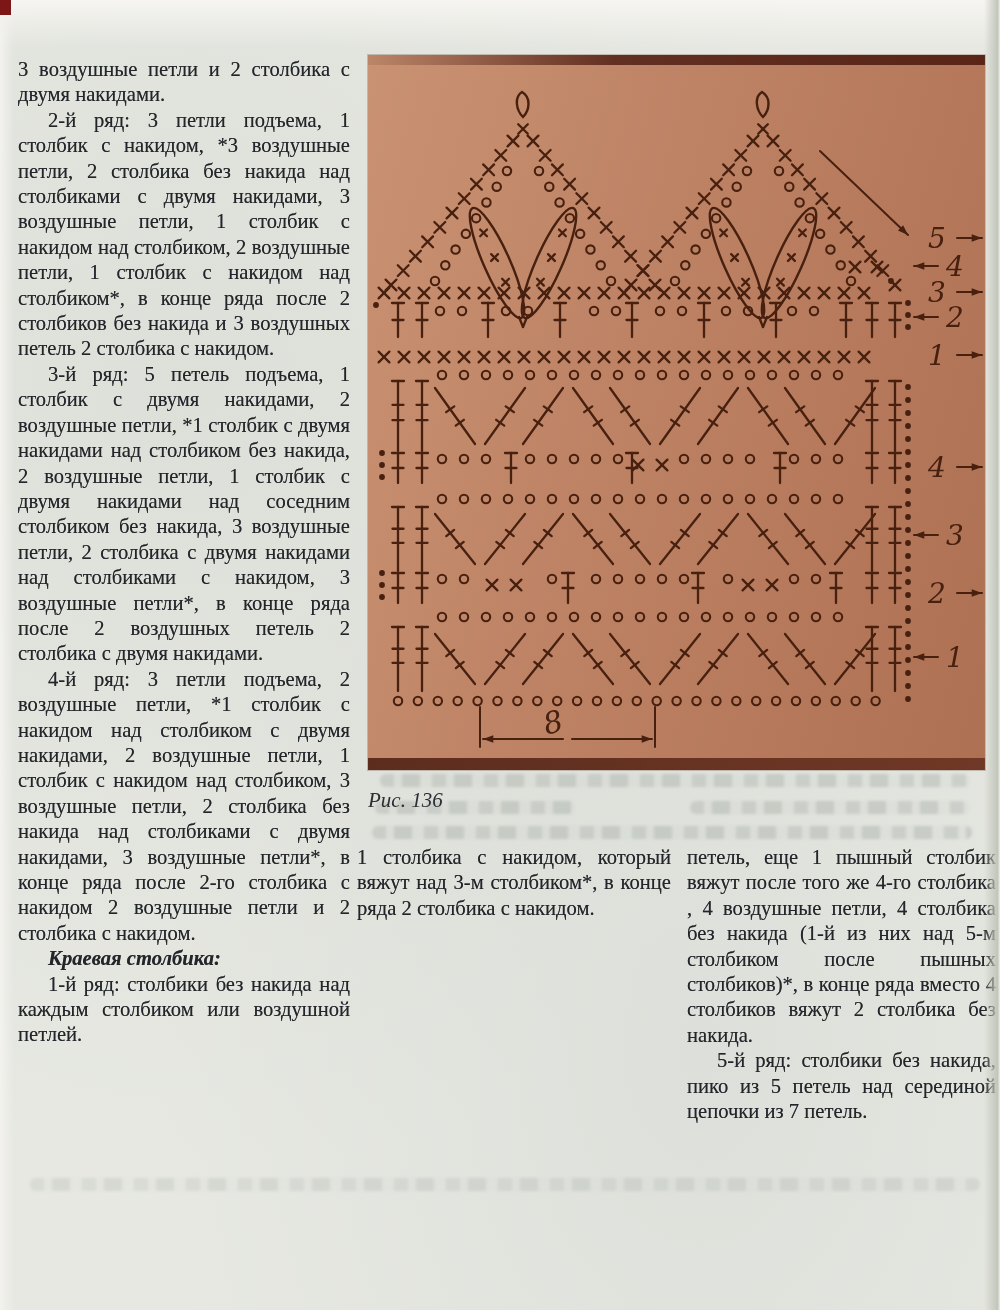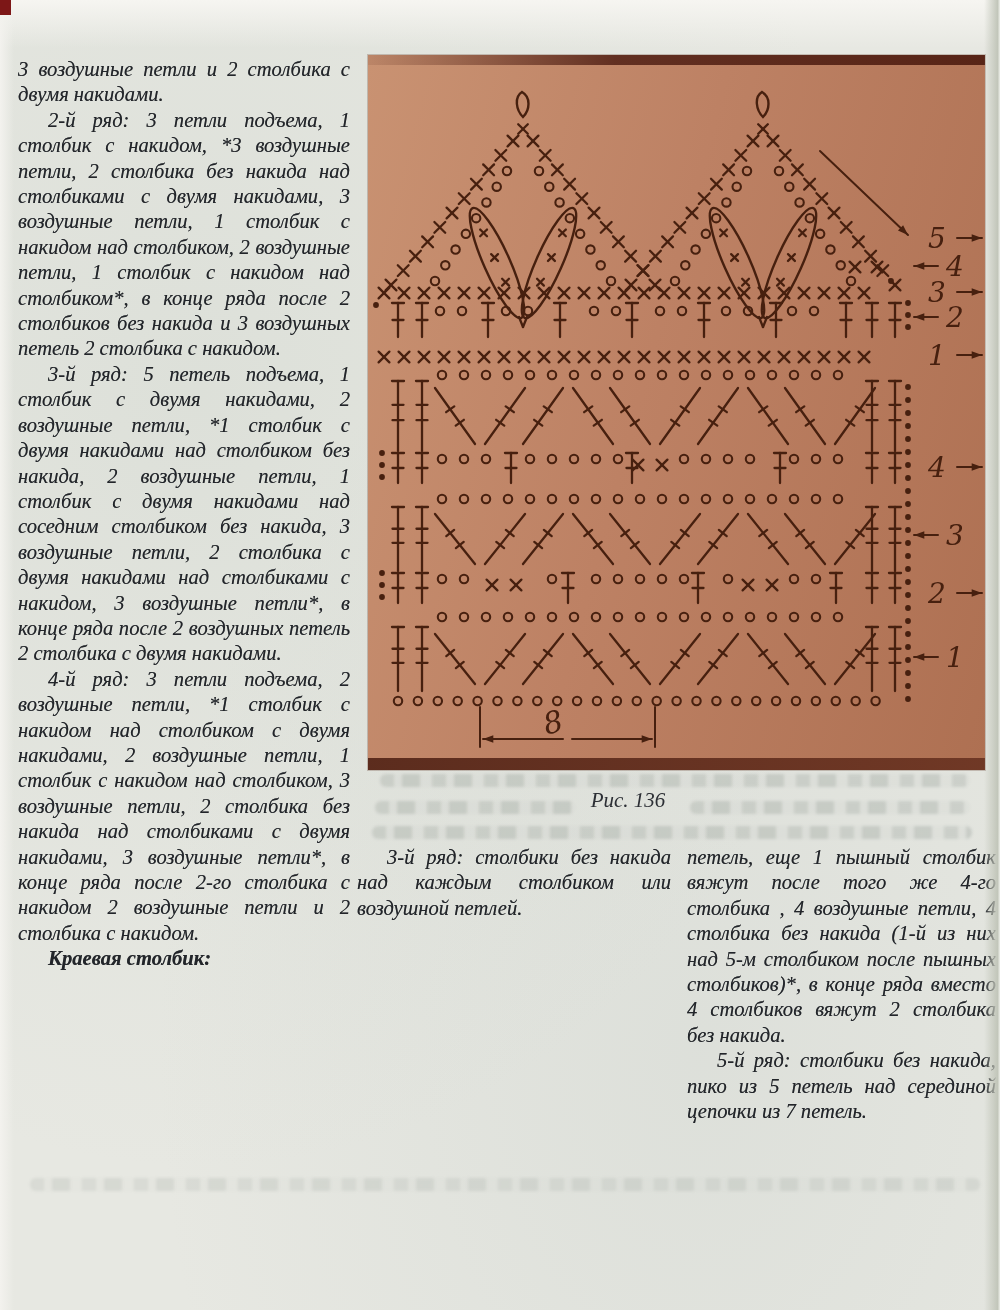--- a/index.html
+++ b/index.html
@@ -18,54 +18,55 @@
     background:linear-gradient(to right,#f3f2ee,rgba(243,242,238,0));}
   .right-strip{position:absolute;right:0;top:0;width:16px;height:1310px;
     background:linear-gradient(to right,rgba(185,190,178,0),#c2c6ba 85%,#eef0ea);}
   .corner-mark{position:absolute;left:0;top:0;width:11px;height:15px;background:#7d1717;}
 
   .col{position:absolute;text-align:justify;font-size:20.6px;line-height:25.4px;
     text-shadow:0 0 .5px rgba(30,32,36,.55);}
   .col-left{left:18px;top:57px;width:332px;}
   .col-mid{left:357px;top:845px;width:314px;}
   .col-right{left:687px;top:845px;width:309px;}
-  .col p{margin:0;font-style:italic;}
+  .col p{margin:0;}
   .col p.indent{text-indent:30px;}
   .col p.head-italic{font-style:italic;font-weight:bold;text-indent:30px;}
 
   .figure{position:absolute;left:368px;top:55px;width:617px;height:715px;
     --fig-bg:#bd8164;
     background:linear-gradient(105deg,#c99272 0%,var(--fig-bg) 45%,#ae7052 100%);
     box-shadow:0 0 0 1px rgba(90,50,35,.25);}
   .figure::before{content:"";position:absolute;left:0;top:0;width:100%;height:10px;
     background:linear-gradient(to right,rgba(74,26,16,.1),rgba(74,26,16,.8) 40%,rgba(78,28,16,.9));}
   .figure::after{content:"";position:absolute;left:0;bottom:0;width:100%;height:12px;
     background:linear-gradient(to right,rgba(74,28,16,.85),rgba(96,42,26,.8));}
   .figure svg{position:absolute;left:0;top:0;}
 
-  .caption{position:absolute;left:368px;top:788px;width:520px;text-align:center;
+  .caption{position:absolute;left:368px;top:788px;width:520px;
     font-style:italic;font-size:21px;color:#2c2f35;}
 
   .bleed{position:absolute;height:13px;border-radius:6px;opacity:.8;filter:blur(1.6px);
     background:repeating-linear-gradient(90deg,rgba(125,135,128,.28) 0 14px,rgba(125,135,128,.06) 14px 22px,rgba(125,135,128,.32) 22px 40px,rgba(125,135,128,.05) 40px 52px);}
 </style>
 </head>
 <body>
 
 <div class="page">
   <div class="top-band"></div>
   <div class="left-strip"></div>
   <div class="corner-mark"></div>
 
   <div class="col col-left">
     <p>3 воздушные петли и 2 столбика с двумя накидами.</p>
     <p class="indent">2-й ряд: 3 петли подъема, 1 столбик с накидом, *3 воздушные петли, 2 столбика без накида над столбиками с двумя накидами, 3 воздушные петли, 1 столбик с накидом над столбиком, 2 воздушные петли, 1 столбик с накидом над столбиком*, в конце ряда после 2 столбиков без накида и 3 воздушных петель 2 столбика с накидом.</p>
     <p class="indent">3-й ряд: 5 петель подъема, 1 столбик с двумя накидами, 2 воздушные петли, *1 столбик с двумя накидами над столбиком без накида, 2 воздушные петли, 1 столбик с двумя накидами над соседним столбиком без накида, 3 воздушные петли, 2 столбика с двумя накидами над столбиками с накидом, 3 воздушные петли*, в конце ряда после 2 воздушных петель 2 столбика с двумя накидами.</p>
     <p class="indent">4-й ряд: 3 петли подъема, 2 воздушные петли, *1 столбик с накидом над столбиком с двумя накидами, 2 воздушные петли, 1 столбик с накидом над столбиком, 3 воздушные петли, 2 столбика без накида над столбиками с двумя накидами, 3 воздушные петли*, в конце ряда после 2-го столбика с накидом 2 воздушные петли и 2 столбика с накидом.</p>
-    <p class="head-italic">Краевая столбик:</p>
+    <p class="head-italic">Краевая столбика:</p>
+    <p class="indent">1-й ряд: столбики без накида над каждым столбиком или воздушной петлей.</p>
   </div>
 
   <div class="figure" style="--fig-bg: #bd8164;">
     <svg id="fig" width="617" height="715" viewBox="0 0 617 715">
         <path d="M 155 62 c -7 -7 -9 -20 -1 -25 c 9 5 8 18 1 25 z" fill="none" stroke="#47200f" stroke-width="2.4"></path>
         <line x1="150.2" y1="69.2" x2="159.8" y2="78.8" stroke="#47200f" stroke-width="2.3" stroke-linecap="round"></line>
         <line x1="150.2" y1="78.8" x2="159.8" y2="69.2" stroke="#47200f" stroke-width="2.3" stroke-linecap="round"></line>
         <line x1="139.6" y1="80.6" x2="150.4" y2="91.4" stroke="#47200f" stroke-width="2.3" stroke-linecap="round"></line>
         <line x1="139.6" y1="91.4" x2="150.4" y2="80.6" stroke="#47200f" stroke-width="2.3" stroke-linecap="round"></line>
         <line x1="159.6" y1="80.6" x2="170.4" y2="91.4" stroke="#47200f" stroke-width="2.3" stroke-linecap="round"></line>
@@ -744,21 +745,21 @@
 
   <div class="bleed" style="left:380px;top:774px;width:590px;"></div>
   <div class="bleed" style="left:375px;top:801px;width:200px;"></div>
   <div class="bleed" style="left:690px;top:801px;width:280px;"></div>
   <div class="bleed" style="left:372px;top:826px;width:600px;"></div>
   <div class="bleed" style="left:30px;top:1178px;width:950px;opacity:.5;"></div>
 
   <div class="caption">Рис. 136</div>
 
   <div class="col col-mid">
-    <p class="indent">3-й ряд: столбики без накида над каждым столбиком или воздушной петлей.</p>
+    <p>1 столбика с накидом, который вяжут над 3-м столбиком*, в конце ряда 2 столбика с накидом.</p>
   </div>
 
   <div class="col col-right">
     <p>петель, еще 1 пышный столбик вяжут после того же 4-го столбика , 4 воздушные петли, 4 столбика без накида (1-й из них над 5-м столбиком после пышных столбиков)*, в конце ряда вместо 4 столбиков вяжут 2 столбика без накида.</p>
     <p class="indent">5-й ряд: столбики без накида, пико из 5 петель над серединой цепочки из 7 петель.</p>
   </div>
 
   <div class="right-strip"></div>
 </div>
 

